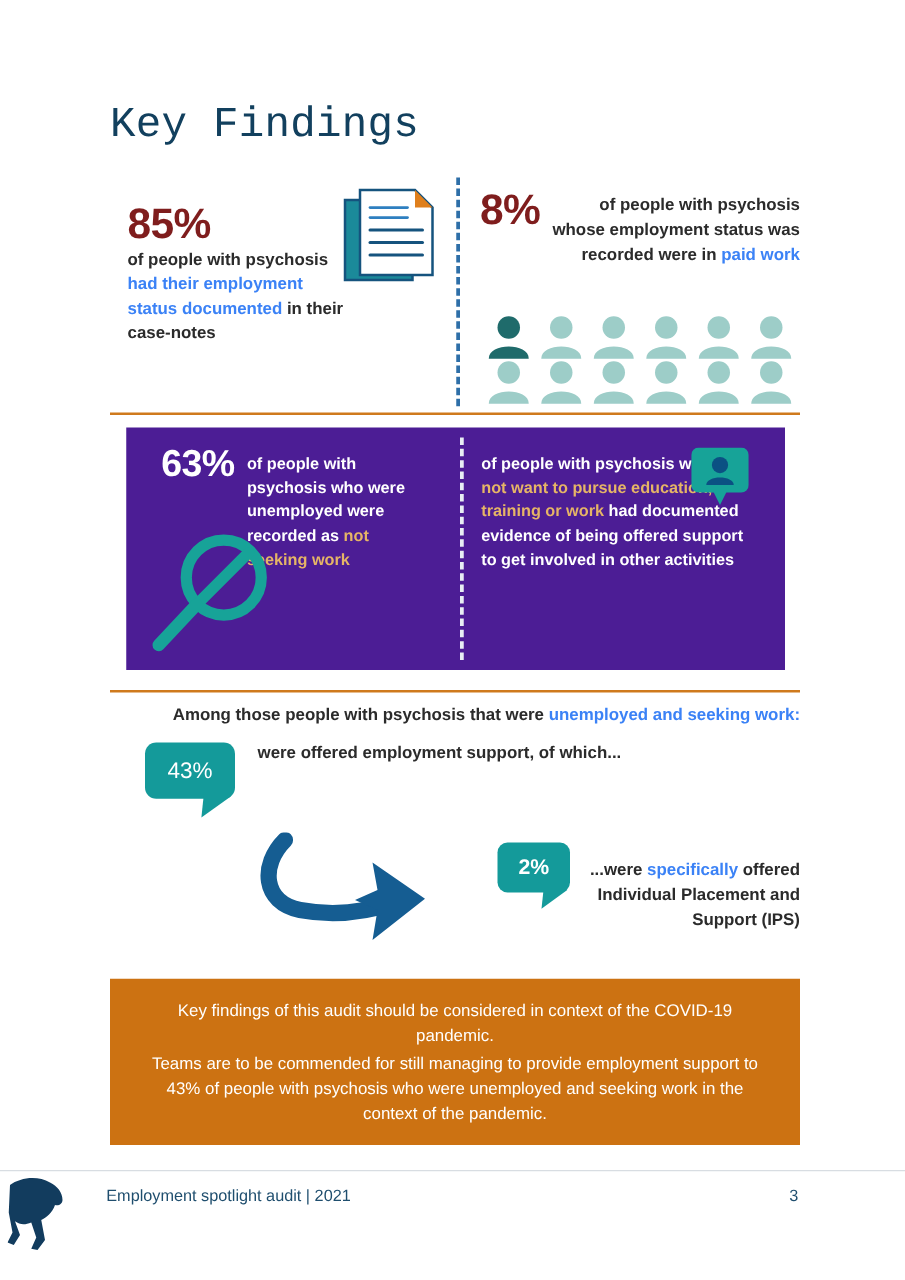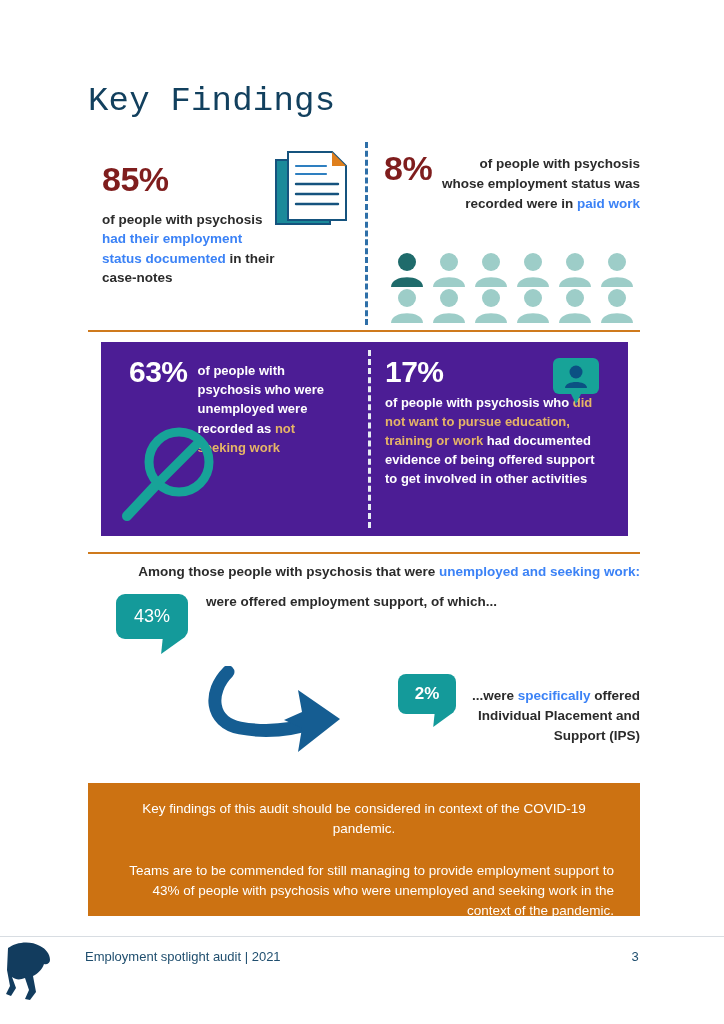--- a/index.html
+++ b/index.html
@@ -27,21 +27,21 @@
 
   .s1-left { position:absolute; left:14px; top:22px; width:250px; }
   .big-num {
     font-size: 34px; font-weight: 700; color: #7f1d1d; line-height: 1.05;
     letter-spacing: -0.5px;
   }
   .body-txt {
     font-size: 13.5px; font-weight: 700; color: #2b2b2b; line-height: 1.45;
   }
   .or { color: #3b82f6; }
-  .s1-left .body-txt { margin-top: 12px; width: 175px; }
+  .s1-left .body-txt { margin-top: 0; width: 175px; }
 
   
   .doc-icon { position: absolute; left: 186px; top: 8px; width: 80px; height: 82px; }
 
   
   .s1-right { position: absolute; left: 296px; top: 14px; width: 256px; }
   .s1-right .big-num { margin-right: 6px; position: relative; top: -2px; }
   .s1-right .txt {
     font-size: 13.5px; font-weight: 700; color: #2b2b2b; line-height: 1.47;
     text-align: right;
@@ -131,21 +131,21 @@
 
   
   .callout {
     position: absolute; left: 88px; top: 783px; width: 552px; height: 133px;
     background: #cc7212; padding: 16px 26px;
   }
   .callout p {
     font-size: 13.5px; color: #ffffff; line-height: 1.48; text-align: center;
     font-weight: 400;
   }
-  .callout p + p { margin-top: 22px; text-align: right; }
+  .callout p + p { margin-top: 2px; }
 
   
   .footer-rule {
     position: absolute; left: 0px; top: 936px; width: 724px; height: 0;
     border-top: 1px solid #d8dde2;
   }
   .logo { position: absolute; left: 6px; top: 936px; width: 62px; height: 66px; }
   .footer-txt {
     position: absolute; left: 85px; top: 949px;
     font-size: 13px; color: #1f4e6e; font-weight: 400;
@@ -266,21 +266,20 @@
 
     <div class="p-right">
       <div class="badge-icon">
         <svg viewBox="0 0 46 48" width="46" height="48">
           <rect x="0" y="0" width="46" height="36" rx="6" fill="#17a398"></rect>
           <path d="M17 34 L23 46 L29 34 Z" fill="#17a398"></path>
           <circle cx="23" cy="14" r="6.5" fill="#0b5183"></circle>
           <path d="M12 30 C12 22 34 22 34 30 Z" fill="#0b5183"></path>
         </svg>
       </div>
-      <div class="p-big">17%</div>
       <div class="p-txt" id="cap17"><span>of people with psychosis who </span><span class="p-or">did not want to pursue education, training or work</span><span> had documented evidence of being offered support to get involved in other activities</span></div>
     </div>
   </div>
 
   <div class="rule-orange rule2"></div>
 
   <div class="sec3">
     <div class="among" id="capAmong"><span>Among those people with psychosis that were </span><span class="or">unemployed and seeking work:</span></div>
 
     <div class="bubble-row">

